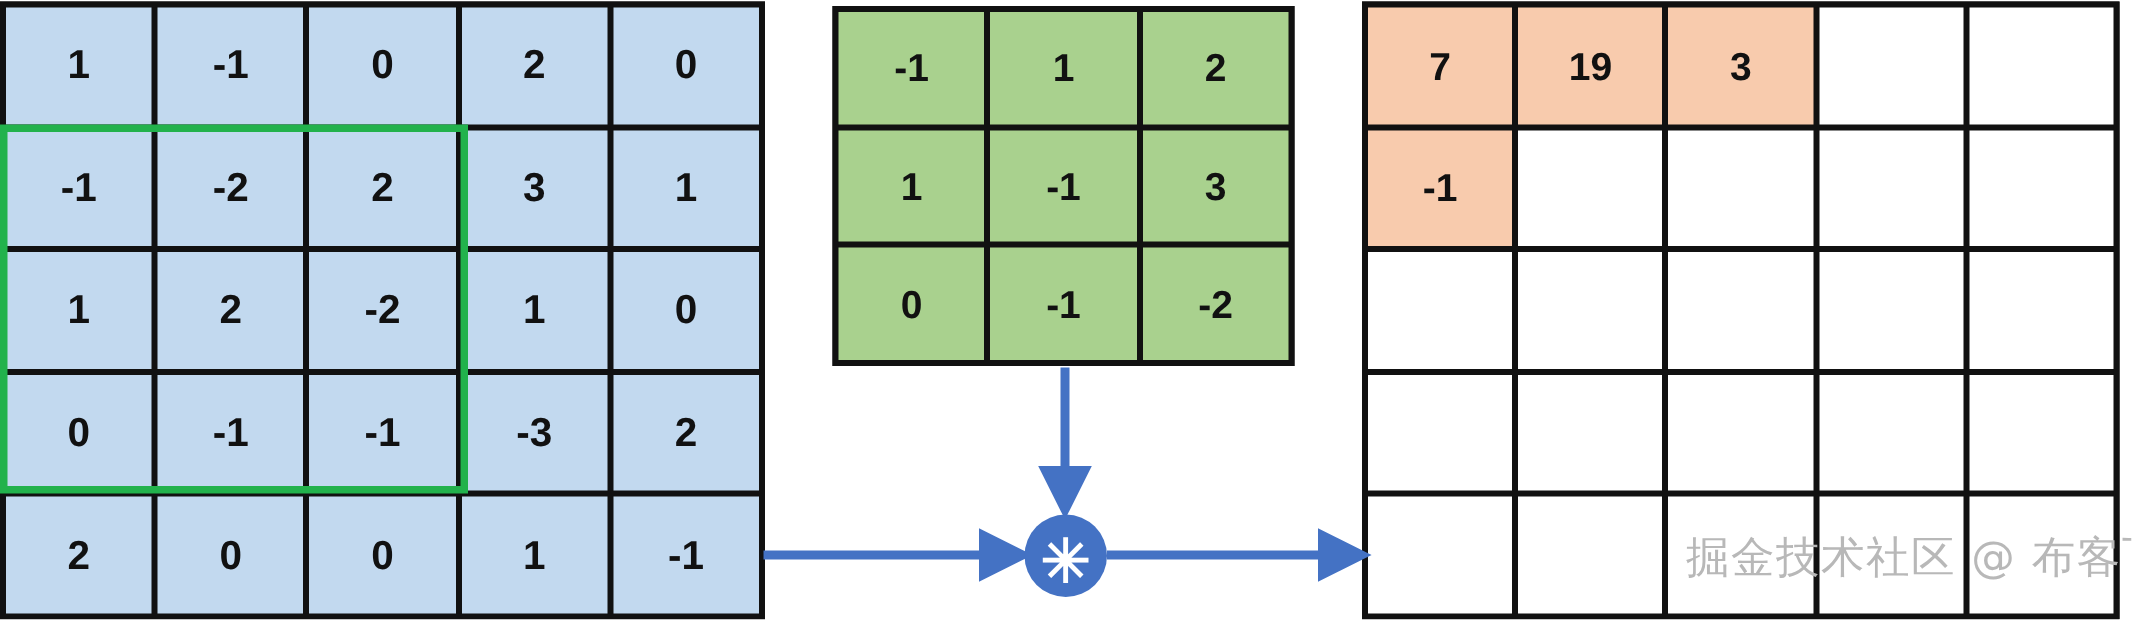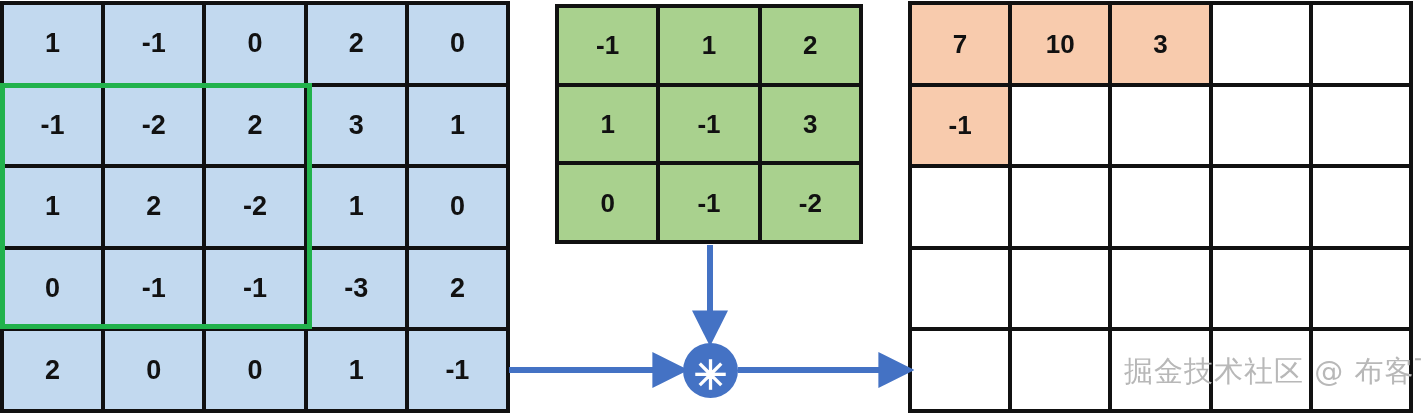--- a/index.html
+++ b/index.html
@@ -182,21 +182,21 @@
     <div class="cell">-1</div>
     <div class="cell">3</div>
 
     <div class="cell">0</div>
     <div class="cell">-1</div>
     <div class="cell">-2</div>
   </div>
 
   <div class="grid" id="output-matrix">
     <div class="cell filled">7</div>
-    <div class="cell filled">10</div>
+    <div class="cell filled">19</div>
     <div class="cell filled">3</div>
     <div class="cell"></div>
     <div class="cell"></div>
 
     <div class="cell filled">-1</div>
     <div class="cell"></div>
     <div class="cell"></div>
     <div class="cell"></div>
     <div class="cell"></div>
 

